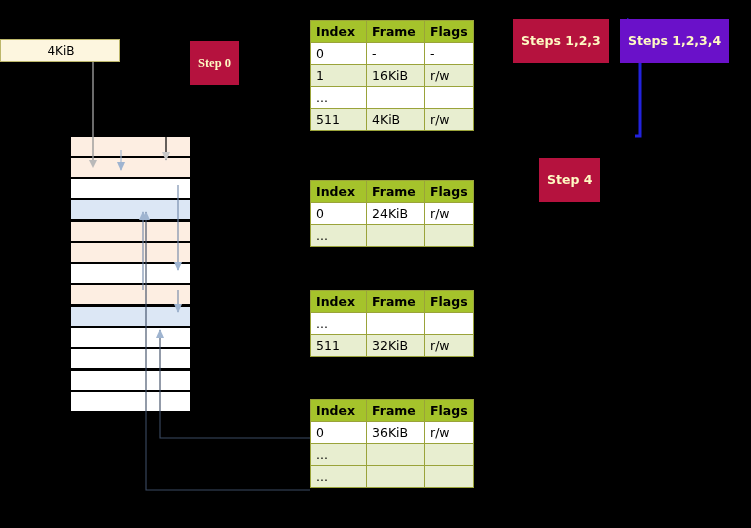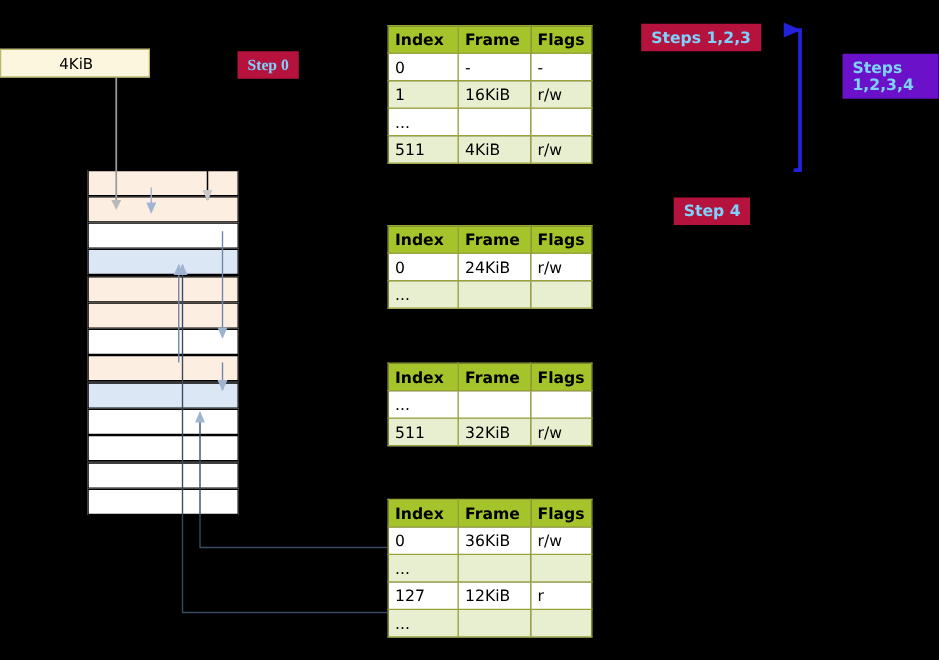--- a/index.html
+++ b/index.html
@@ -23,25 +23,25 @@
   .ptable td,.ptable th{border:1px solid #9aa33a;box-sizing:border-box;
      font-size:12.5px;color:#000;padding:2px 5px;height:22px;vertical-align:middle;}
   .ptable th{background:#a5c32b;font-weight:bold;text-align:left;}
   .ptable td{background:#fff;}
   .ptable tr.alt td{background:#e8eed0;}
   .c-index{width:56px;}
   .c-frame{width:58px;}
   .c-flags{width:30px;}
 
   
-  .steplbl{position:absolute;color:#7dd3fc;font-size:12.5px;font-weight:bold;
-           padding:4px 8px;line-height:14px;}
+  .steplbl{position:absolute;color:#fef9c3;font-size:12.5px;font-weight:bold;
+           padding:15px 8px;line-height:14px;}
   .step0{background:#b5123e;left:190px;top:41px;font-family:Liberation Serif, serif;}
   .step123{background:#b5123e;left:513px;top:19px;}
-  .step1234{background:#6a11c9;left:674px;top:19px;margin-top:24px;}
+  .step1234{background:#6a11c9;left:620px;top:19px;}
   .step4{background:#b5123e;left:539px;top:158px;}
 
   svg.overlay{position:absolute;left:0;top:0;width:751px;height:528px;
               pointer-events:none;}
 </style>
 </head>
 <body>
 
 <div class="abs pagebox">
   <span class="lbl">4KiB</span>
@@ -180,24 +180,19 @@
   <tr>
     <td>0</td>
     <td>36KiB</td>
     <td>r/w</td>
   </tr>
   <tr class="alt">
     <td>...</td>
     <td></td>
     <td></td>
   </tr>
-  <tr>
-    <td>127</td>
-    <td>12KiB</td>
-    <td>r</td>
-  </tr>
   <tr class="alt">
     <td>...</td>
     <td></td>
     <td></td>
   </tr>
 </tbody>
   </table>
 
 </body></html>

